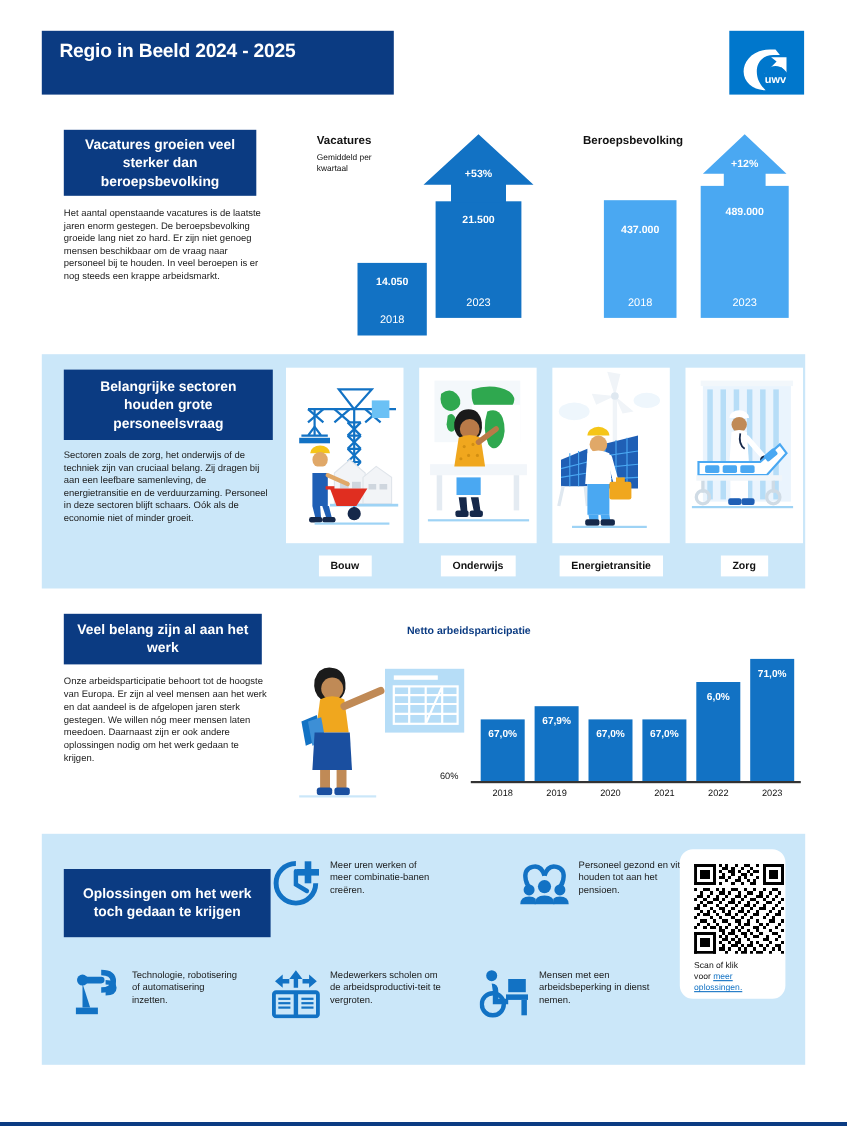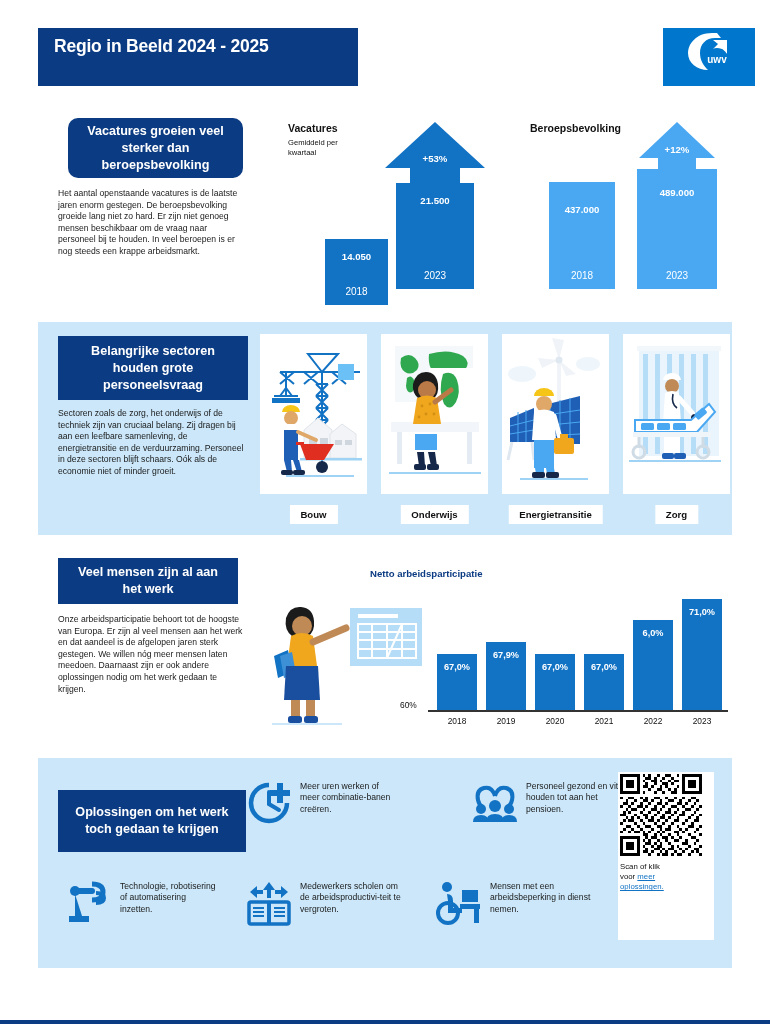--- a/index.html
+++ b/index.html
@@ -13,36 +13,36 @@
 
   
   .header-bar {
     position:absolute; left:38px; top:28px; width:320px; height:58px;
     background:#0b3b82; color:#fff; padding:8px 16px 0 16px;
   }
   .header-title { font-size:17.5px; font-weight:bold; letter-spacing:-0.2px; line-height:21px; }
   .header-sub { font-size:17px; font-weight:400; line-height:22px; }
 
   .logo {
-    position:absolute; left:663px; top:28px; width:92px; height:58px;
-    background:#0077cc; display:flex; align-items:flex-start; justify-content:center;
+    position:absolute; left:663px; top:28px; width:68px; height:58px;
+    background:#0077cc; display:flex; align-items:flex-end; justify-content:center;
   }
 
   
   .titlebox {
     background:#0b3b82; color:#fff; text-align:center;
     font-weight:bold; font-size:12.6px; line-height:17px;
     display:flex; align-items:center; justify-content:center;
     padding:8px 10px;
   }
   .bodytext { font-size:8.6px; line-height:11.6px; color:#1a1a1a; }
 
   
   .sec1 { position:absolute; left:0; top:104px; width:770px; height:205px; }
-  .s1-title { position:absolute; left:68px; top:14px; width:175px; height:60px;border-radius:10px; }
+  .s1-title { position:absolute; left:58px; top:14px; width:175px; height:60px; }
   .s1-text  { position:absolute; left:58px; top:84px; width:185px; }
 
   .chart-label { position:absolute; font-weight:bold; font-size:10.5px; color:#111; }
   .chart-sub { position:absolute; font-size:7.6px; line-height:9.6px; color:#111; }
 
   .bar { position:absolute; }
   .bar .val { position:absolute; left:0; right:0; text-align:center; color:#fff;
               font-weight:bold; font-size:9.6px; }
   .bar .yr  { position:absolute; left:0; right:0; bottom:8px; text-align:center;
               color:#fff; font-size:10px; }
@@ -72,21 +72,21 @@
   .pyear { position:absolute; text-align:center; font-size:8.4px; color:#111; width:44px; }
   .axis60 { position:absolute; font-size:8.4px; color:#111; }
 
   
   .sec4 { position:absolute; left:38px; top:758px; width:694px; height:210px; background:#cbe7f9; }
   .s4-title { position:absolute; left:20px; top:32px; width:188px; height:62px; }
   .sol { position:absolute; display:flex; align-items:flex-start; gap:8px; }
   .sol-ic { width:46px; height:46px; flex:none; }
   .sol-tx { font-size:8.6px; line-height:11.4px; color:#1a1a1a; padding-top:1px; }
 
-  .qrcard { position:absolute; left:580px; top:14px; width:96px; height:168px; background:#fff; padding:2px; }
+  .qrcard { position:absolute; left:580px; top:14px; width:96px; height:136px; background:#fff; padding:13px;border-radius:12px; }
   .qr { width:82px; height:82px; display:block; }
   .qr-cap { font-size:7.8px; line-height:10.2px; color:#111; margin-top:6px; }
   .qr-link { color:#1272c4; text-decoration:underline; }
 
   .footer-rule { position:absolute; left:0; top:1020px; width:770px; height:4px; background:#0b3b82; }
 </style>
 </head>
 <body>
 
 <div class="page">
@@ -315,21 +315,21 @@
         <path d="M16 103 L16 114 M80 103 L80 114" stroke="#cfdbe5" stroke-width="3"></path>
         <circle cx="16" cy="118" r="6" fill="none" stroke="#cfdbe5" stroke-width="3"></circle>
         <circle cx="80" cy="118" r="6" fill="none" stroke="#cfdbe5" stroke-width="3"></circle>
         <rect x="6" y="126" width="92" height="2" fill="#9ed3f5"></rect>
       </svg>
       <div class="sector-cap">Zorg</div>
     </div>
   </div>
 
   <div class="sec3">
-    <div class="titlebox s3-title">Veel mensen zijn al aan het werk</div>
+    <div class="titlebox s3-title">Veel belang zijn al aan het werk</div>
     <div class="bodytext s3-text">Onze arbeidsparticipatie behoort tot de hoogste van Europa. Er zijn al veel mensen aan het werk en dat aandeel is de afgelopen jaren sterk gestegen. We willen nóg meer mensen laten meedoen. Daarnaast zijn er ook andere oplossingen nodig om het werk gedaan te krijgen.</div>
 
     <div class="s3-charttitle">Netto arbeidsparticipatie</div>
 
     <div style="position:absolute; left:258px; top:50px; width:165px; height:130px;">
       <svg width="165" height="130" viewBox="0 0 165 130" aria-hidden="true">
         <rect x="92" y="10" width="72" height="58" fill="#b6ddf7"></rect>
         <rect x="100" y="16" width="40" height="4" fill="#fff"></rect>
         <g fill="none" stroke="#fff" stroke-width="2">
           <rect x="100" y="26" width="58" height="34"></rect>

